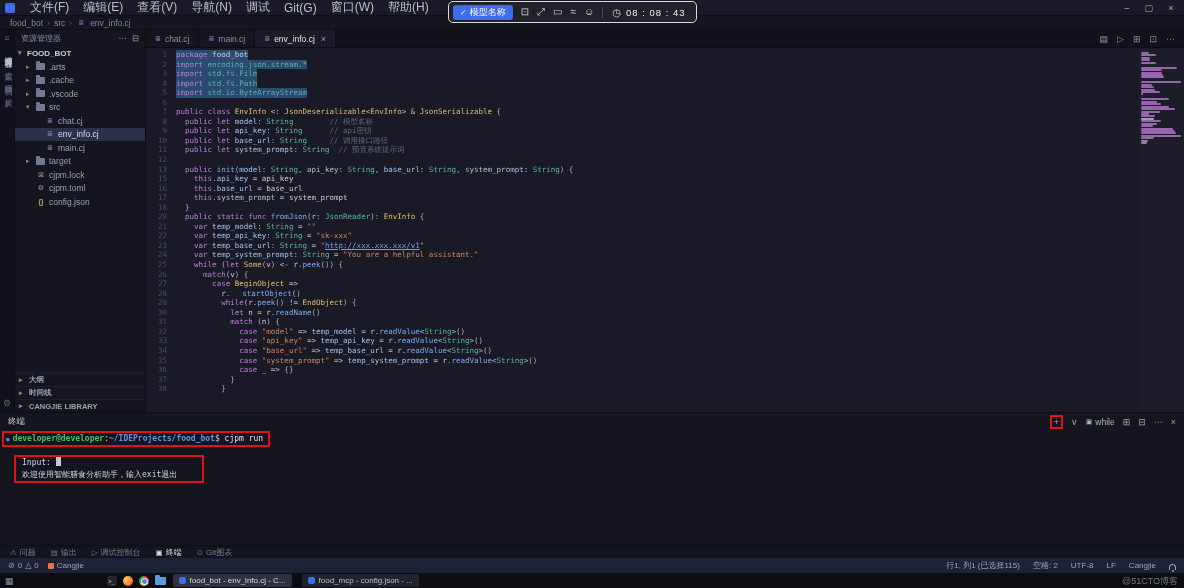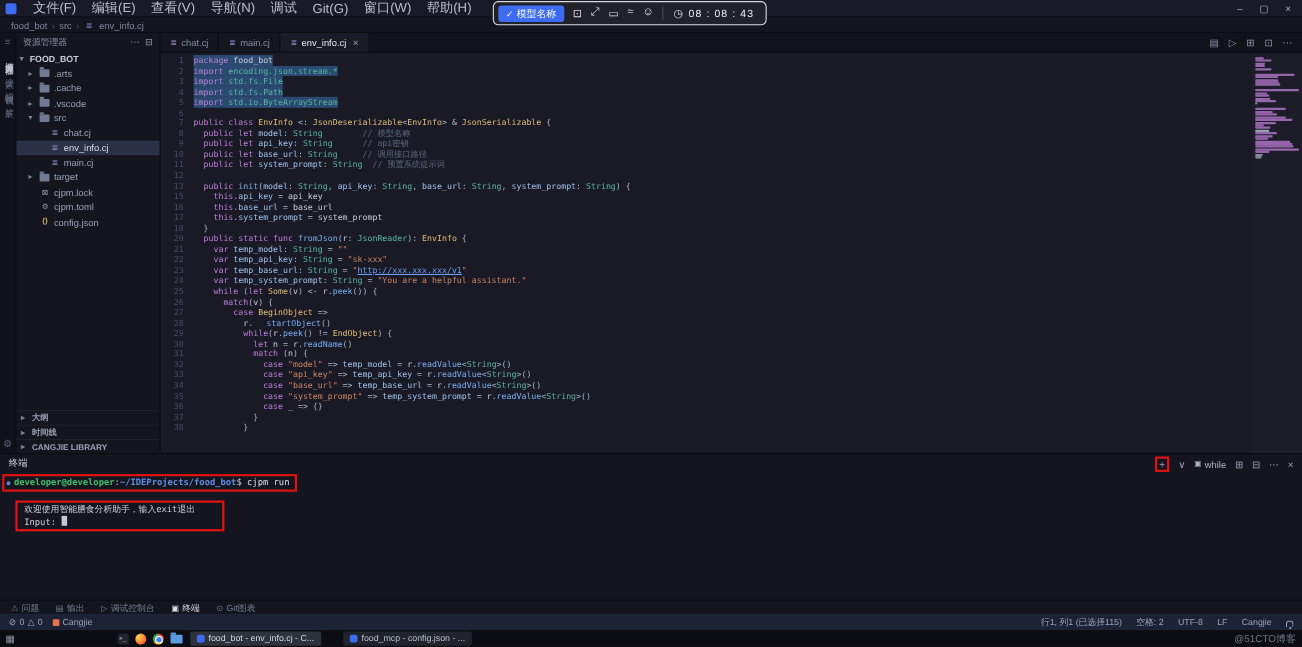--- a/index.html
+++ b/index.html
@@ -112,21 +112,21 @@
   
   .taskbar { height:15px; background:#0c0d12; display:flex; align-items:center; padding:0 5px; gap:7px; position:relative; }
   .tb-ic { color:#8c93a5; font-size:9px; }
   .tb-apps { display:flex; gap:6px; align-items:center; margin-left:86px; }
   .ic-term { width:10px; height:10px; background:#23252c; border-radius:2px; color:#dfe3ea; font-size:5px; line-height:10px; text-align:center; font-family:"DejaVu Sans Mono",monospace; }
   .ic-ff { width:10px; height:10px; border-radius:50%; background:radial-gradient(circle at 30% 30%, #ffd54d, #ff7139 65%, #d94b12); }
   .ic-chrome { width:10px; height:10px; border-radius:50%; background:conic-gradient(#ea4335 0 33%, #fbbc05 33% 66%, #34a853 66% 100%); position:relative; }
   .ic-chrome::after { content:""; position:absolute; left:2.5px; top:2.5px; width:5px; height:5px; border-radius:50%; background:#4285f4; border:1px solid #fff; }
   .ic-files { width:11px; height:8px; background:#5a9be2; border-radius:1px; position:relative; }
   .ic-files::before { content:""; position:absolute; left:0; top:-2px; width:5px; height:2px; background:#5a9be2; border-radius:1px 1px 0 0; }
-  .taskbar-windows { display:flex; gap:20px; align-items:center; }
+  .taskbar-windows { display:flex; gap:10px; align-items:center; }
   .tb-btn { height:13px; display:flex; align-items:center; gap:4px; padding:0 6px; background:#21242c; border-radius:2px; color:#b9bfcc; font-size:8px; white-space:nowrap; overflow:hidden; max-width:200px; }
   .tb-btn.active { background:#2e323d; color:#d6dae4; }
   .tb-dot { width:7px; height:7px; background:#3e6cf0; border-radius:2px; flex-shrink:0; }
   .watermark { position:absolute; right:6px; top:2px; color:#71767f; font-size:9px; }
 </style>
 </head>
 <body>
 
 <div id="app">
 
@@ -392,22 +392,22 @@
           </span>
           <span class="t-ic">⊞</span>
           <span class="t-ic">⊟</span>
           <span class="t-ic">⋯</span>
           <span class="t-ic">×</span>
         </span>
     </div>
     <div class="term-body">
       <div class="term-line"><span class="t-dot">●</span><span class="t-user" style="color: rgb(67, 192, 109);">developer@developer</span><span>:</span><span class="t-path" style="color: rgb(96, 144, 232);">~/IDEProjects/food_bot</span><span>$</span><span class="t-cmd"> cjpm run</span></div>
       <div class="term-line">&nbsp;</div>
+      <div class="term-line t-out"><span>Input:</span><span> </span><span class="cursor-block"></span></div>
       <div class="term-line t-out">欢迎使用智能膳食分析助手，输入exit退出</div>
-      <div class="term-line t-out"><span>Input:</span><span> </span><span class="cursor-block"></span></div>
     </div>
     <div class="anno anno-cmd" style="border-color: rgb(224, 18, 18);"></div>
     <div class="anno anno-out" style="border-color: rgb(224, 18, 18);"></div>
   </div>
 
   <div class="panel-tabs">
       <div class="ptab">
         <span class="ptab-ic">⚠</span>
         <span>问题</span>
       </div>

